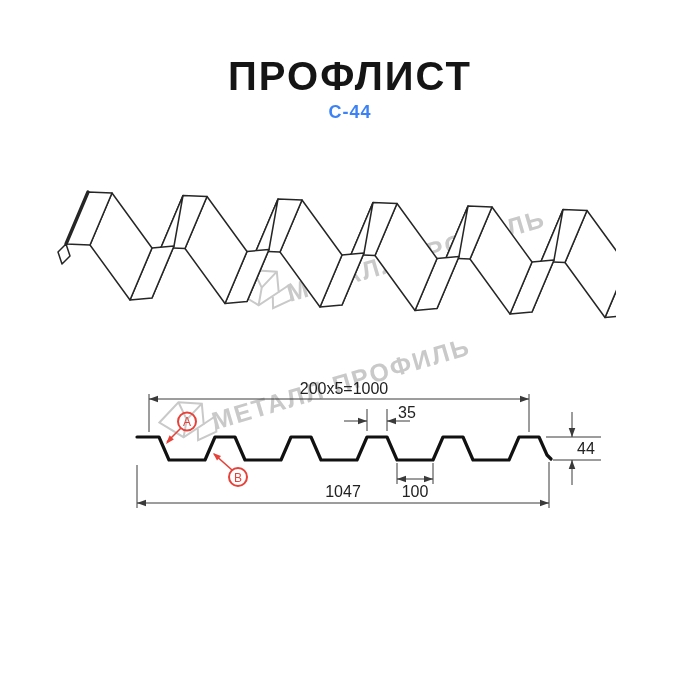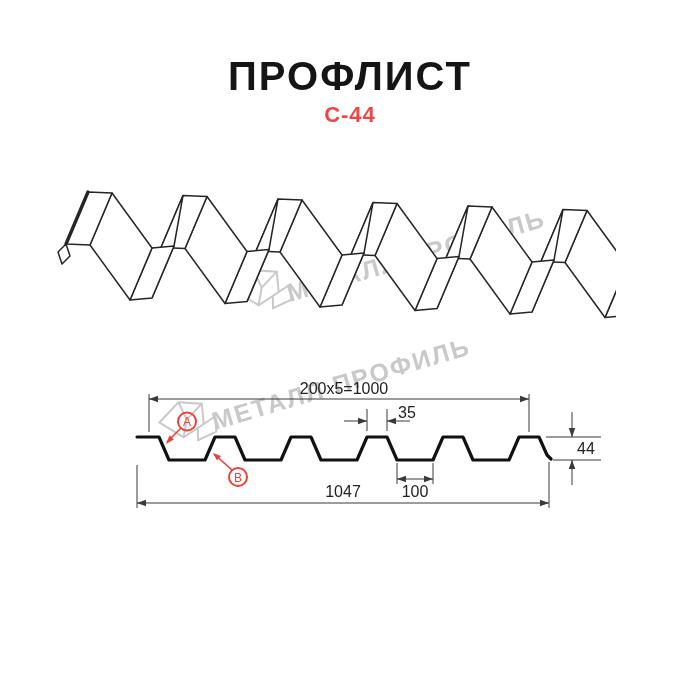--- a/index.html
+++ b/index.html
@@ -1,21 +1,21 @@
 <!DOCTYPE html>
 <html><head>
 <meta charset="utf-8">
 <style>
   html,body{margin:0;padding:0;background:#ffffff;}
   .page{position:relative;width:588px;height:700px;background:#ffffff;overflow:hidden;
         font-family:"Liberation Sans", sans-serif;padding-left:28px;}
   .title{position:absolute;top:54px;left:0;width:700px;text-align:center;
          font-size:40px;font-weight:bold;letter-spacing:2px;color:#151515;}
   .subtitle{position:absolute;top:102px;left:0;width:700px;text-align:center;
-            font-size:22px;font-weight:bold;letter-spacing:1px;color:#ef4444;}
+            font-size:18px;font-weight:bold;letter-spacing:1px;color:#3b82f6;}
   .footer{position:absolute;top:616px;left:0;width:700px;text-align:center;
           font-size:17px;font-weight:bold;letter-spacing:.4px;color:#2e2e2e;}
   svg{position:absolute;left:0;top:0;}
   .dimtxt{font-family:"Liberation Sans",sans-serif;font-size:16px;fill:#222;}
   .wmtxt{font-family:"Liberation Sans",sans-serif;font-size:25px;font-weight:bold;
          letter-spacing:2px;fill:#c9c9c9;}
   .redtxt{font-family:"Liberation Sans",sans-serif;font-size:12px;fill:#e6423a;}
 </style>
 </head>
 <body>

